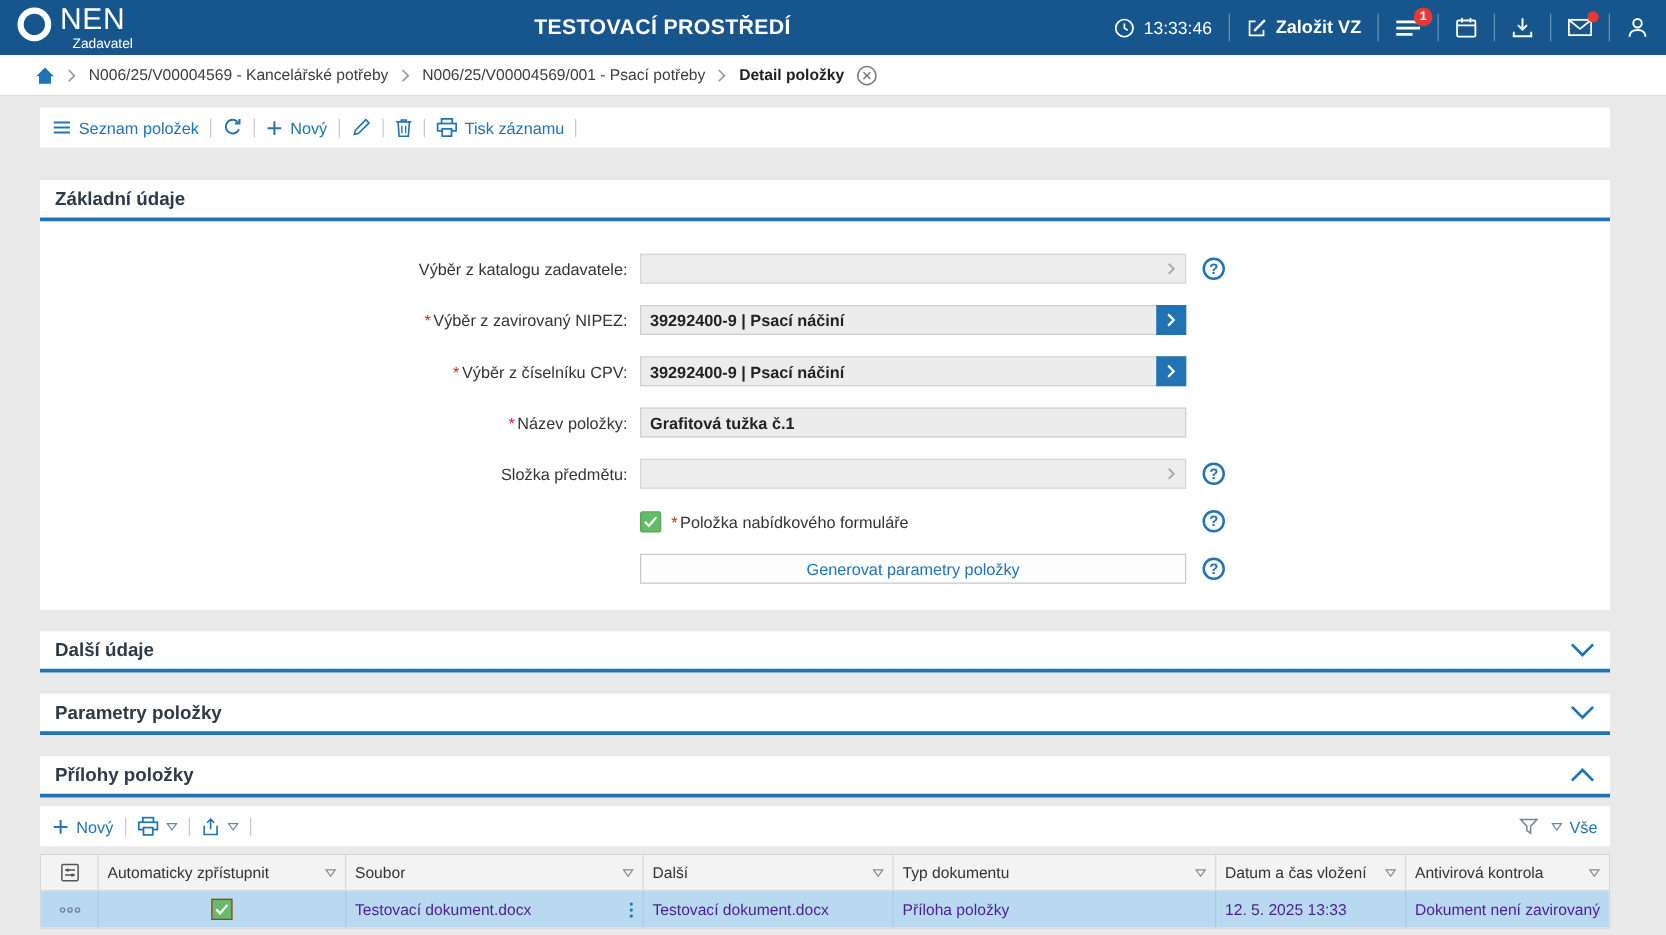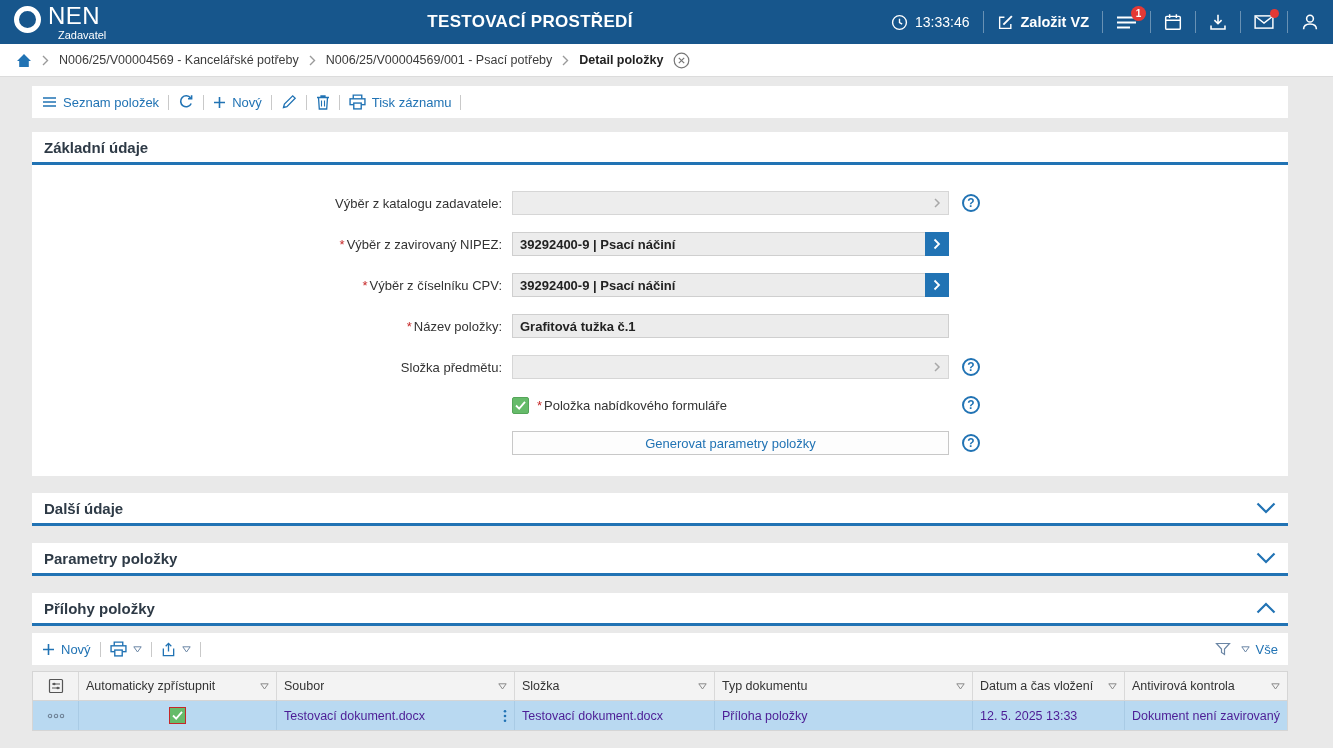--- a/index.html
+++ b/index.html
@@ -16,34 +16,34 @@
   .hdr-title{position:absolute;left:530px;transform:translateX(-50%);font-size:17px;font-weight:bold;letter-spacing:.3px}
   .hdr-right{margin-left:auto;display:flex;align-items:center;gap:13px}
   .hdr-item{display:flex;align-items:center;gap:7px;font-size:14px;cursor:pointer}
   .hdr-item.bold{font-weight:bold;font-size:14.5px}
   .hsep{width:1px;height:22px;background:rgba(255,255,255,.35)}
   .rel{position:relative}
   .badge{position:absolute;top:-8px;right:-9px;min-width:15px;height:15px;border-radius:8px;background:#e53935;color:#fff;font-size:10px;font-weight:bold;display:flex;align-items:center;justify-content:center;padding:0 3px}
   .dot-badge{position:absolute;top:-5px;right:-5px;width:9px;height:9px;border-radius:50%;background:#e53935}
 
   
-  .crumbs{height:33px;background:#fff;border-bottom:1px solid #dcdcdc;display:flex;align-items:center;gap:10px;padding:0 16px;font-size:12.5px;color:#3c3c3c}
+  .crumbs{height:33px;background:#fff;border-bottom:1px solid #dcdcdc;display:flex;align-items:center;gap:10px;padding:0 28px;font-size:12.5px;color:#3c3c3c}
   .crumb{cursor:pointer}
   .crumb-last{font-weight:bold;color:#222}
 
   
   .content{margin:0 45px 0 32px}
   .bar{background:#fff;display:flex;align-items:center;gap:9px;padding:0 10px}
   .rec-bar{height:32px;margin-top:9px;font-size:13px}
   .att-bar{height:32px;margin-top:7px;font-size:13px}
   .link{display:flex;align-items:center;gap:6px;color:#2173b4;cursor:pointer}
   .vsep{width:1px;height:15px;background:#c9c9c9}
   .att-right{margin-left:auto;display:flex;align-items:center;gap:10px;color:#2173b4}
 
-  .card{background:#fff;margin-top:14px}
+  .card{background:#fff;margin-top:26px}
   .sect{margin-top:17px}
   .card-h{height:33px;display:flex;align-items:center;justify-content:space-between;padding:0 12px;border-bottom:3px solid #2173b4}
   .card-t{font-size:15px;font-weight:bold;color:#2e3a46}
 
   
   .form{padding:26px 0 21px}
   .frow{display:flex;align-items:center;margin-bottom:17px}
   .flabel{width:480px;text-align:right;padding-right:10px;font-size:13px;color:#333}
   .req{color:#c62828;margin-right:2px}
   .fwrap{position:relative;width:437px}
@@ -444,21 +444,21 @@
       </div>
       <div class="th c3">
         <span class="th-label">Soubor</span>
         <span>
             <svg width="9" height="7" viewBox="0 0 9 7">
               <path d="M.8.8h7.4L4.5 6z" fill="none" stroke="#8a8a8a" stroke-width="1"></path>
             </svg>
           </span>
       </div>
       <div class="th c4">
-        <span class="th-label">Složka</span>
+        <span class="th-label">Další</span>
         <span>
             <svg width="9" height="7" viewBox="0 0 9 7">
               <path d="M.8.8h7.4L4.5 6z" fill="none" stroke="#8a8a8a" stroke-width="1"></path>
             </svg>
           </span>
       </div>
       <div class="th c5">
         <span class="th-label">Typ dokumentu</span>
         <span>
             <svg width="9" height="7" viewBox="0 0 9 7">

